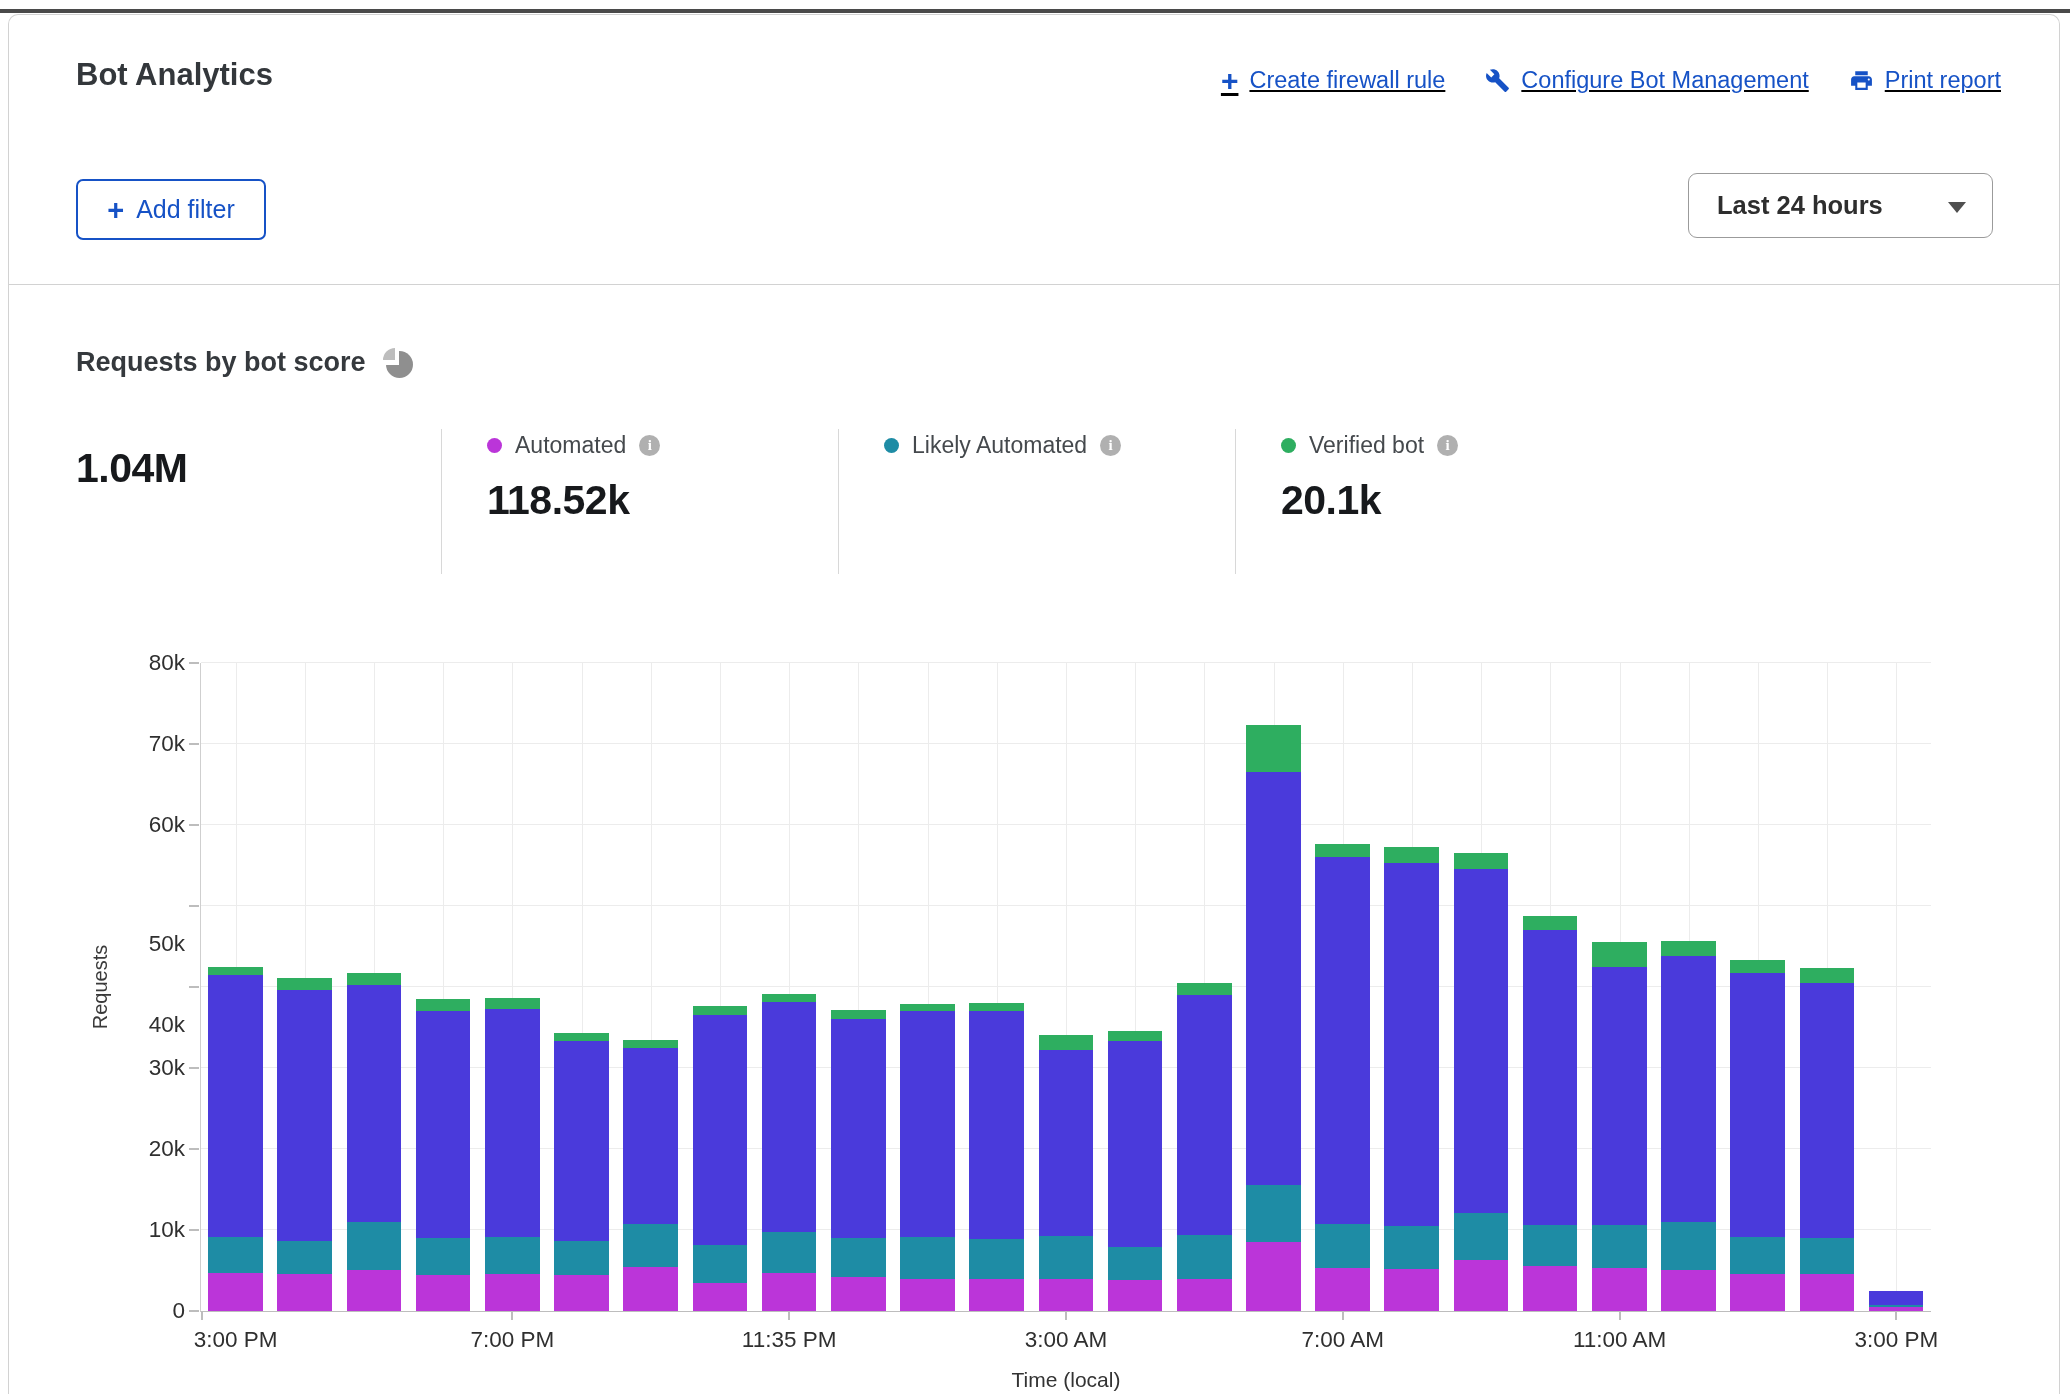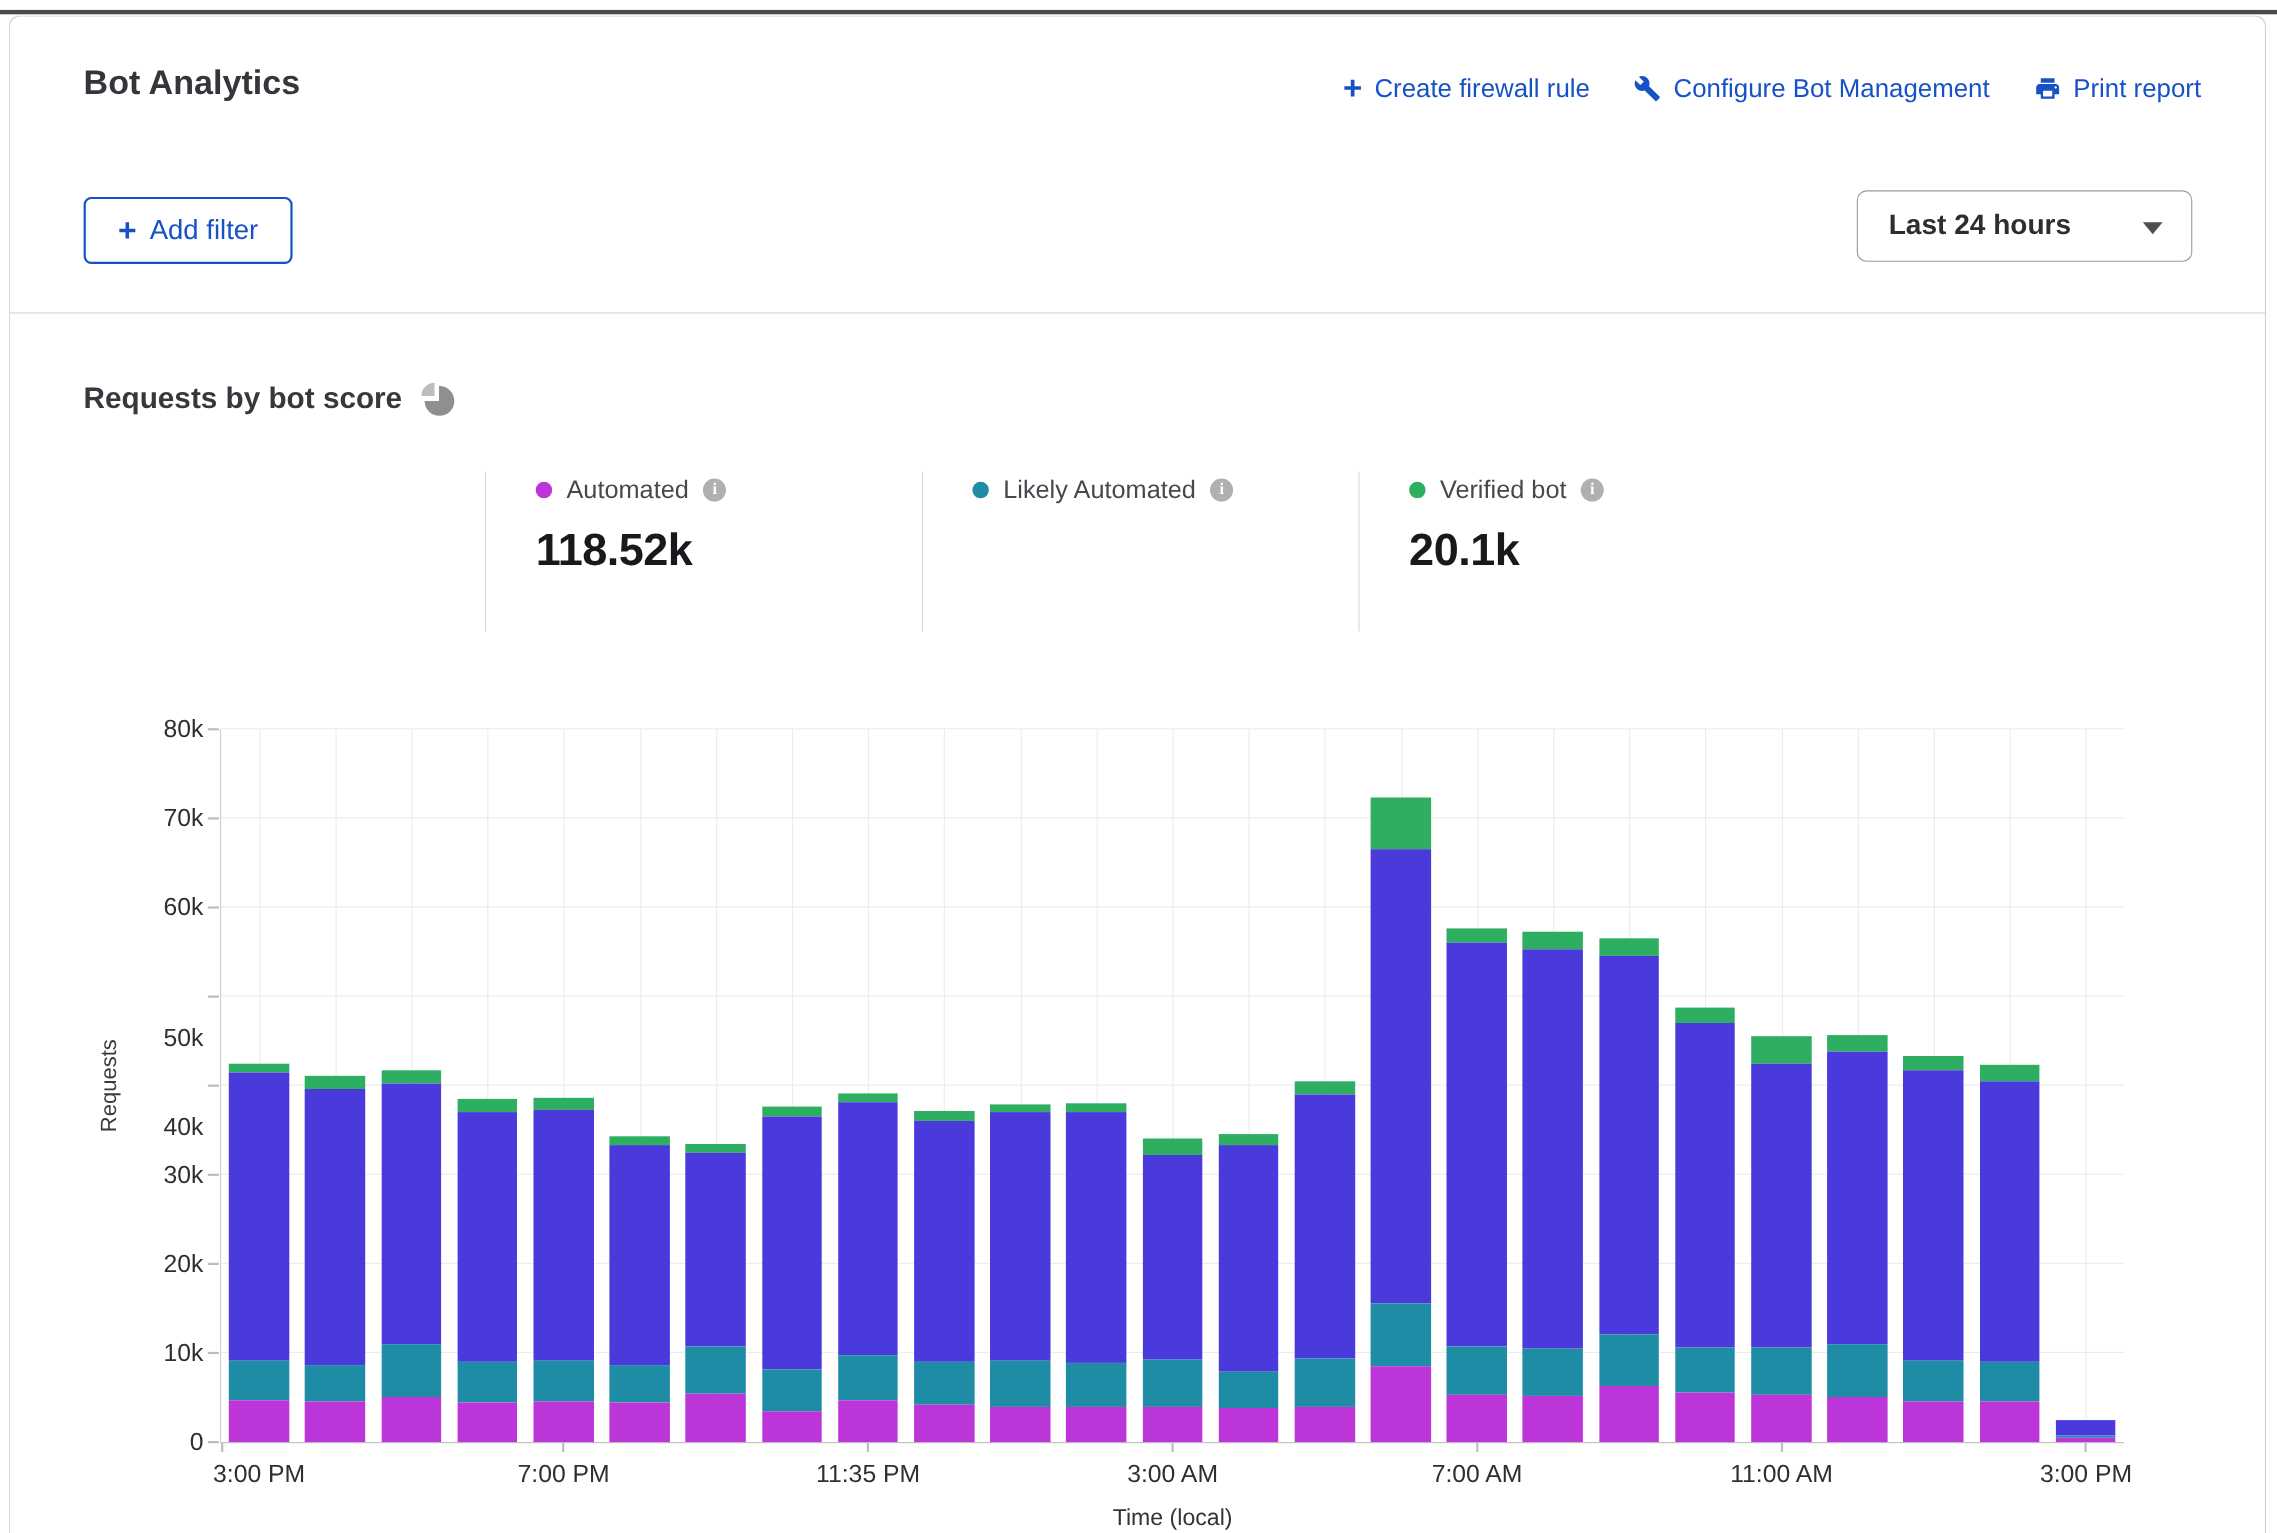--- a/index.html
+++ b/index.html
@@ -15,21 +15,21 @@
 
   
   #card{
     position:absolute;left:8px;top:14px;width:2052px;height:1380px;
     background:#fff;border:1px solid #d2d2d2;border-bottom:none;
     border-radius:10px 10px 0 0;box-sizing:border-box;
   }
   #card-header{position:relative;height:269px;border-bottom:1px solid #d2d2d2;}
   #page-title{position:absolute;left:67px;top:42px;font-size:31px;font-weight:700;color:#33373b;}
 
-  #header-actions{position:absolute;right:58px;top:52px;display:flex;gap:40px;align-items:center;}
+  #header-actions{position:absolute;right:58px;top:52px;display:flex;gap:40px;align-items:center;text-decoration:underline;}
   .action-link{display:flex;align-items:center;gap:11px;color:#1652c6;font-size:23.5px;font-weight:500;cursor:pointer;white-space:nowrap;}
   .plus-glyph{font-size:30px;font-weight:600;line-height:22px;}
   .plus-glyph::after{content:"+";}
   .action-svg{width:25px;height:25px;fill:#1652c6;}
 
   #add-filter-btn{
     position:absolute;left:67px;top:164px;width:190px;height:61px;box-sizing:border-box;
     border:2px solid #1652c6;border-radius:7px;background:#fff;color:#1652c6;
     font-size:25px;font-weight:500;display:flex;align-items:center;justify-content:center;gap:12px;cursor:pointer;
     font-family:"Liberation Sans", sans-serif;
@@ -138,20 +138,21 @@
     <div id="section-title-row">
       <span id="section-title">Requests by bot score</span>
       <span id="pie-icon">
         <span class="pie-main"></span>
         <span class="pie-quarter"></span>
       </span>
     </div>
 
     <div id="stats-row">
       <div class="stat-col total">
+        <div class="stat-value">1.04M</div>
       </div>
 
       <div class="stat-col cat">
         <div class="stat-label-row">
           <span class="legend-dot" style="background: rgb(187, 53, 217);"></span>
           <span>Automated</span>
           <span class="info-icon"></span>
         </div>
         <div class="stat-value">118.52k</div>
       </div>

